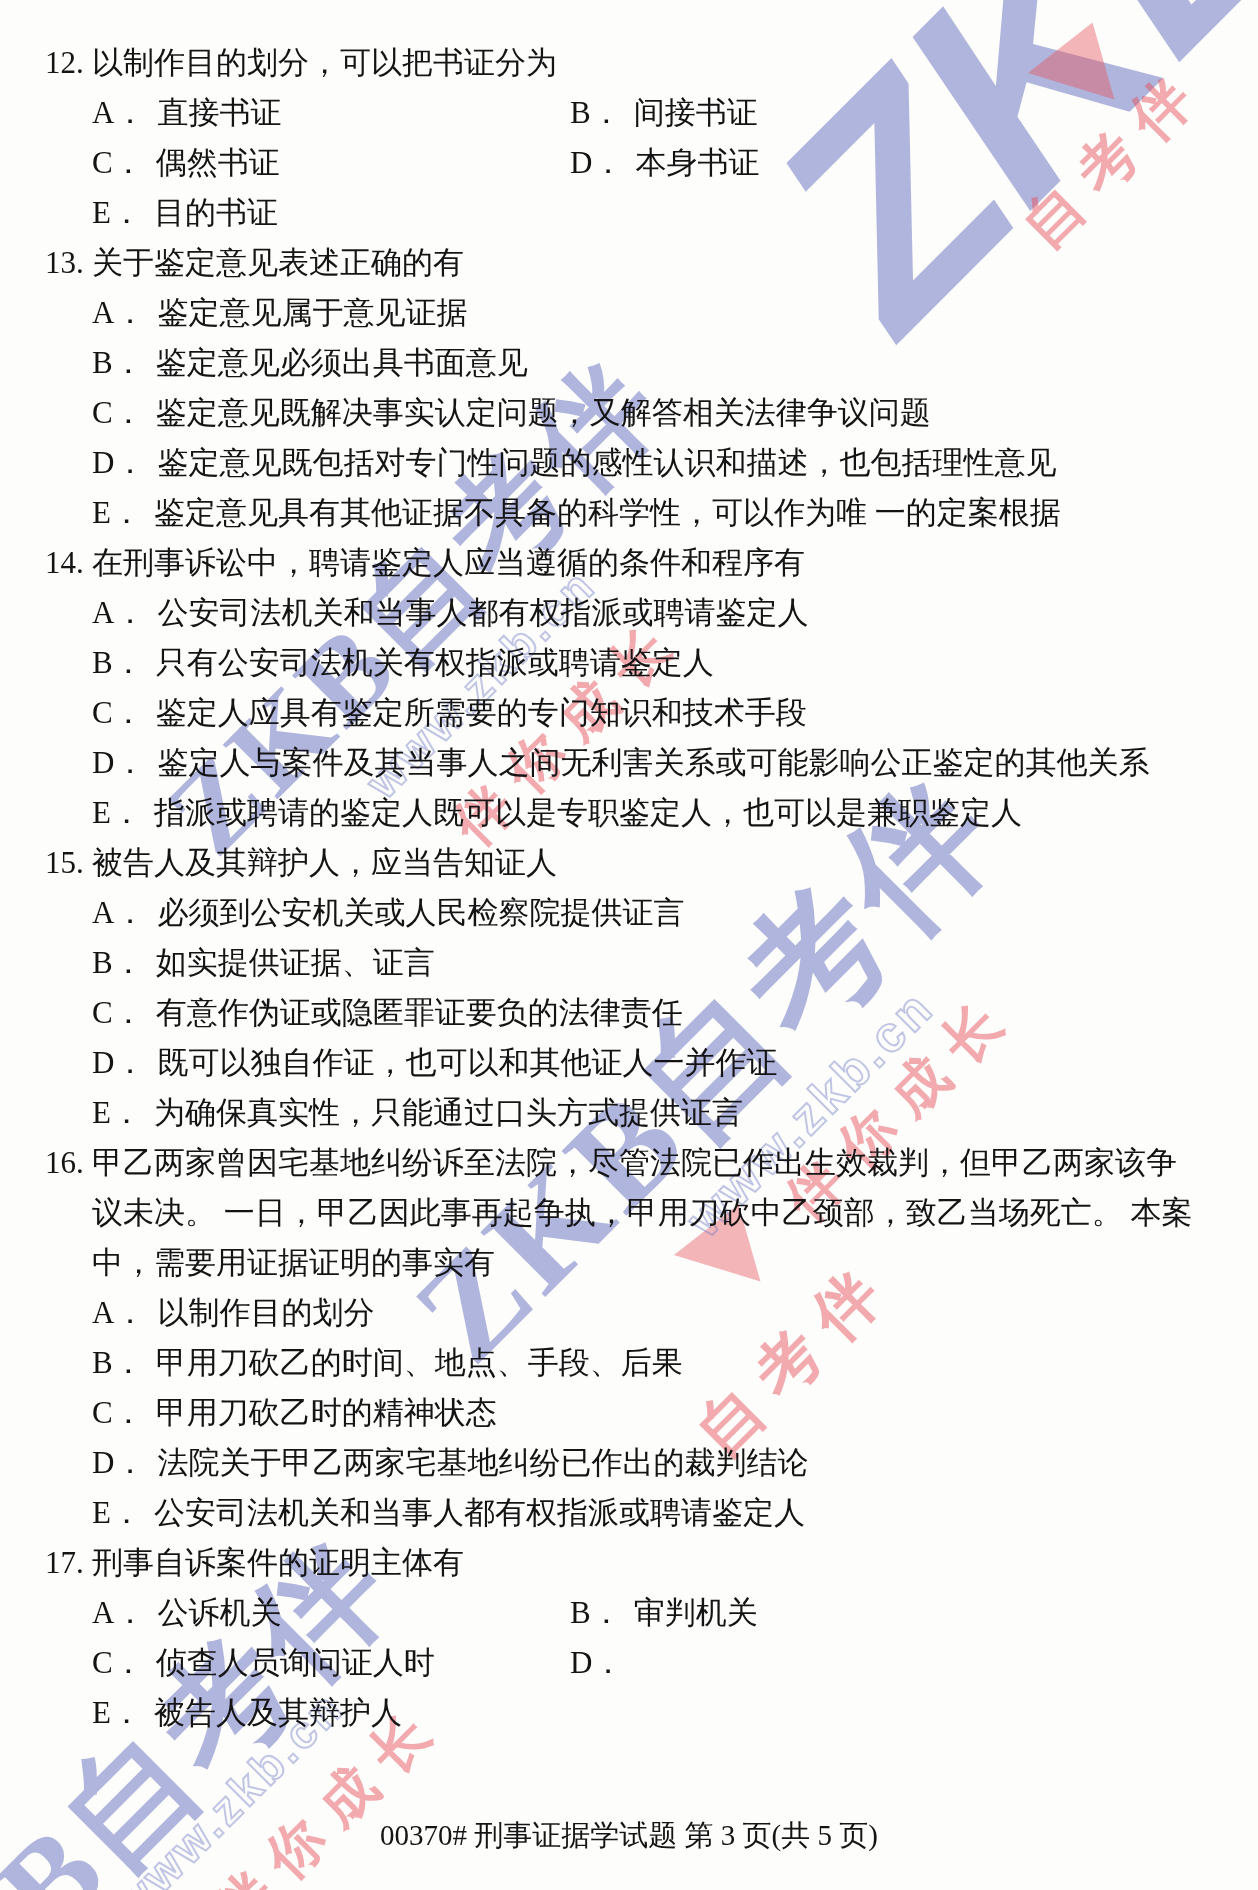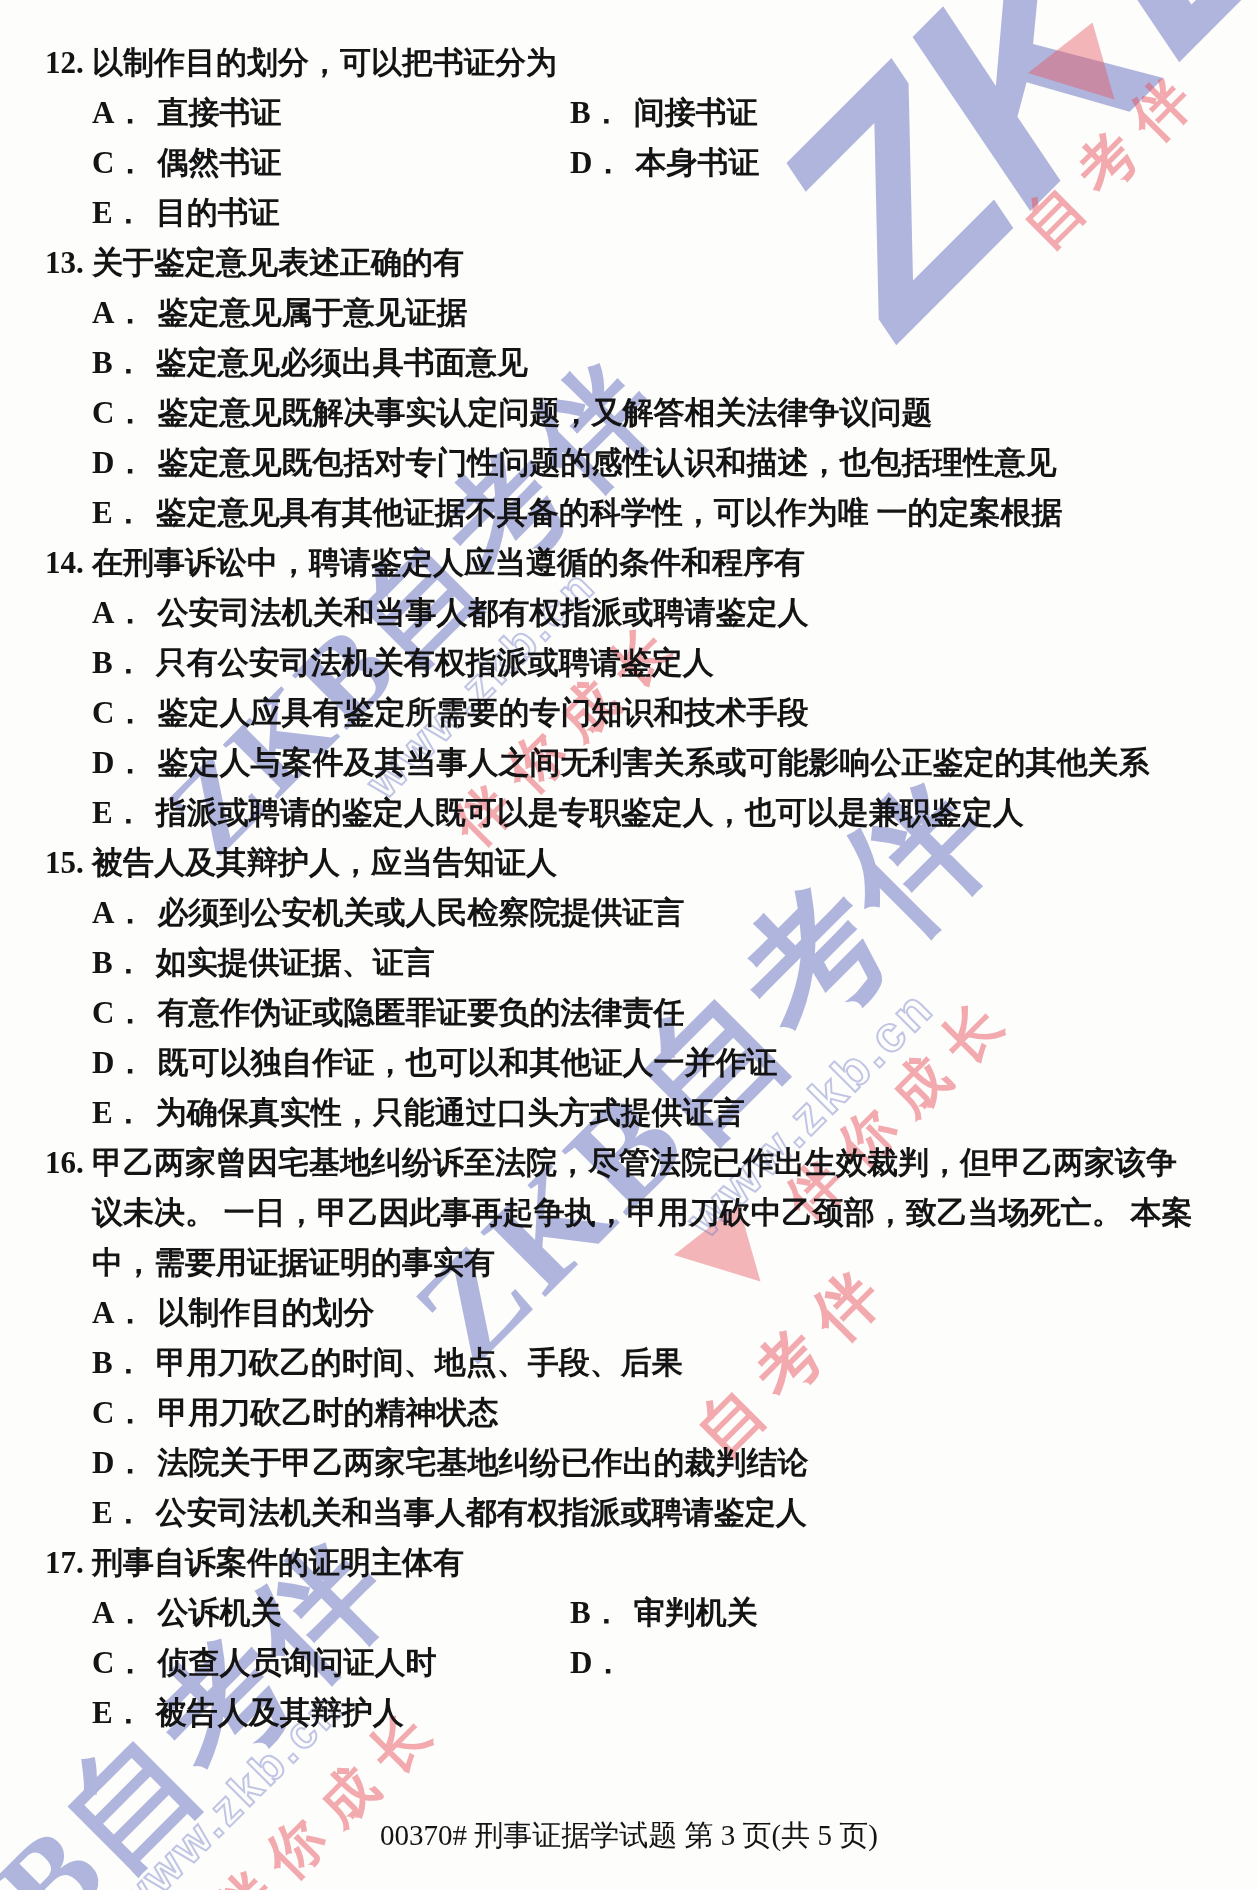--- a/index.html
+++ b/index.html
@@ -68,21 +68,20 @@
   
   .g4-brand{left:-220px;top:1742px;font-size:128px;}
   .g4-url{left:78px;top:1782px;font-size:46px;}
   .g4-pink{left:180px;top:1788px;font-size:56px;}
   
   .content{
     position:absolute;left:0;top:38px;right:0;
     z-index:2;
     font-size:31px;
     line-height:50px;
-    font-weight:bold;
   }
   .question{margin:0;}
   .q-stem{
     margin-left:45px;
     margin-right:62px;
     padding-left:47px;
     text-indent:-47px;
   }
   .q-num{display:inline-block;width:47px;text-indent:0;}
   .q-options{margin-left:92px;}

